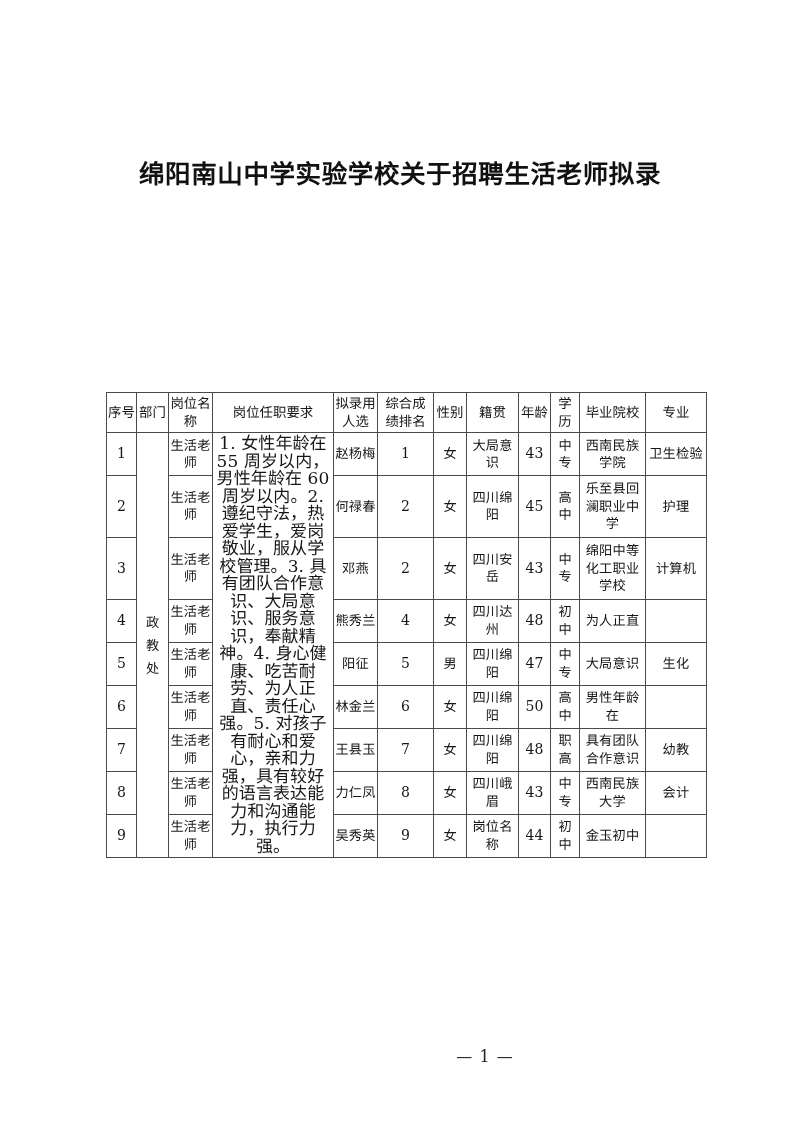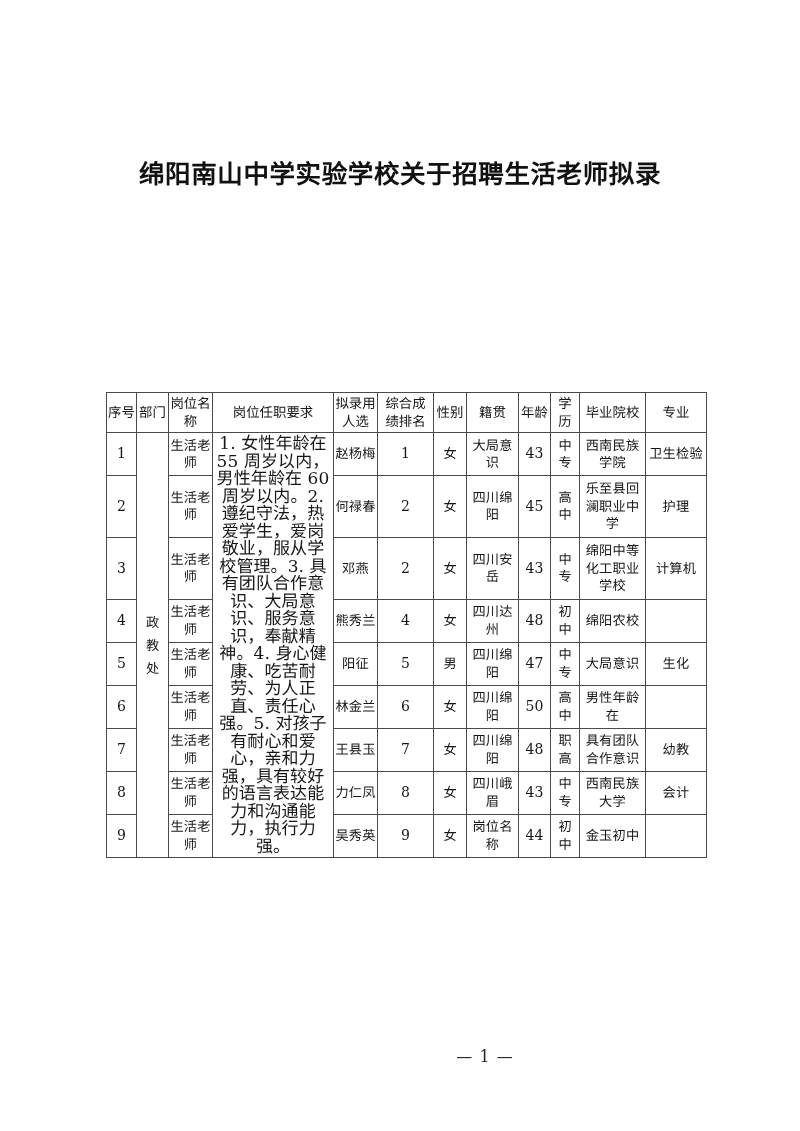--- a/index.html
+++ b/index.html
@@ -225,21 +225,21 @@
           </tr>
           <tr>
             <td class="seq-cell">4</td>
             <td class="post-cell">生活老师</td>
             <td class="cand-cell">熊秀兰</td>
             <td class="num-cell">4</td>
             <td>女</td>
             <td class="orig-cell">四川达州</td>
             <td class="num-cell">48</td>
             <td>初中</td>
-            <td class="sch-cell">绵阳农校</td>
+            <td class="sch-cell">为人正直</td>
             <td class="major-cell"></td>
           </tr>
           <tr>
             <td class="seq-cell">5</td>
             <td class="post-cell">生活老师</td>
             <td class="cand-cell">阳征</td>
             <td class="num-cell">5</td>
             <td>男</td>
             <td class="orig-cell">四川绵阳</td>
             <td class="num-cell">47</td>

